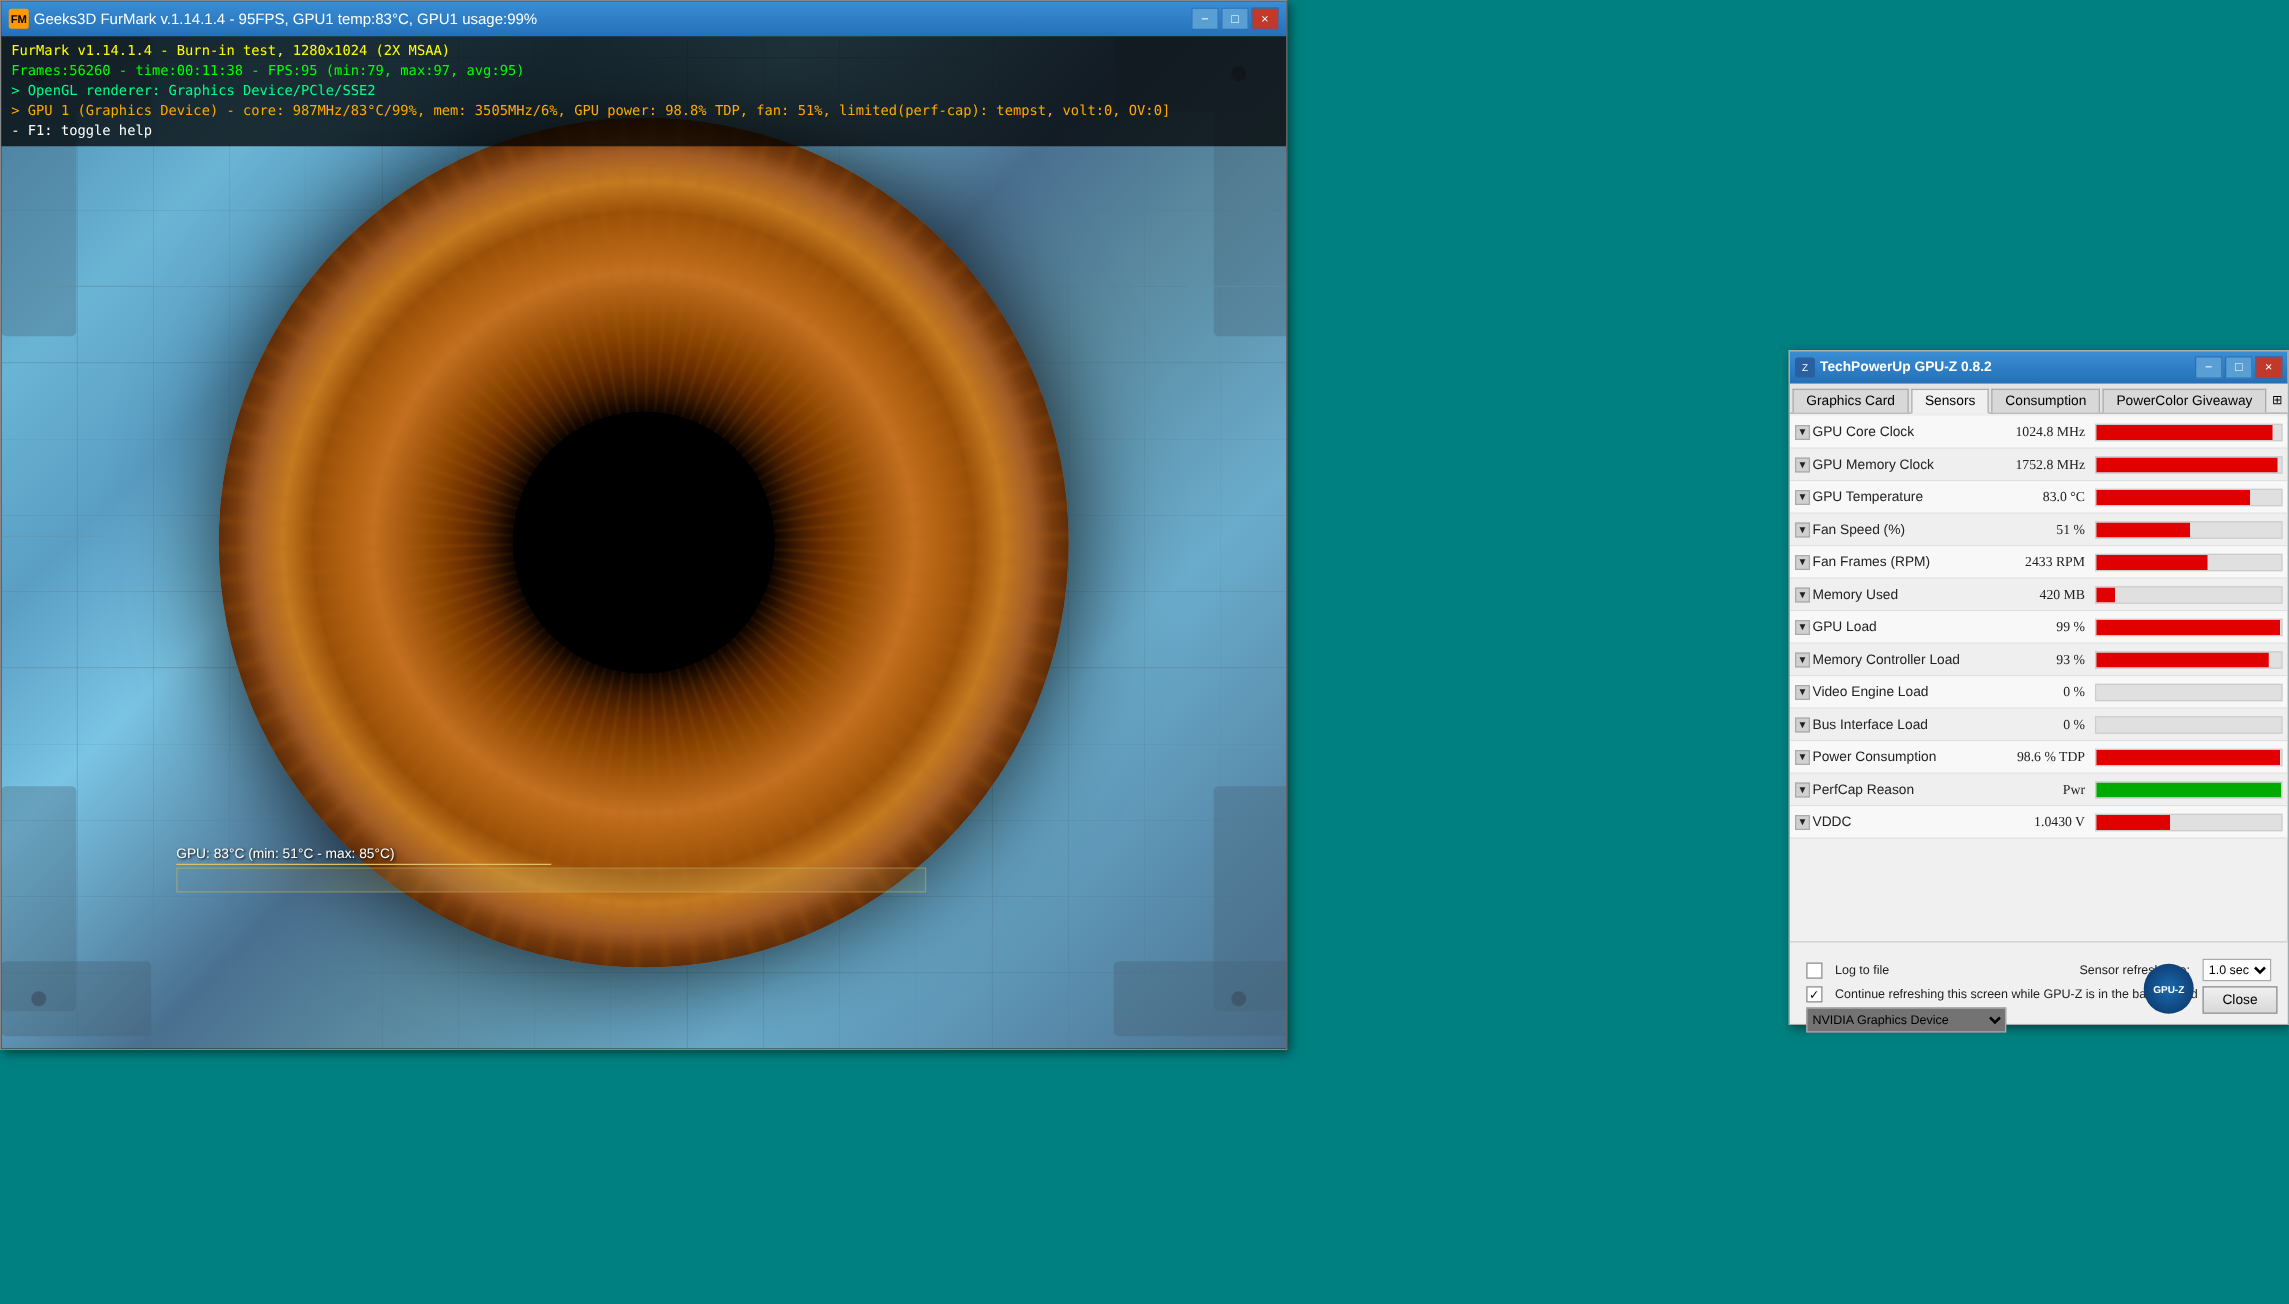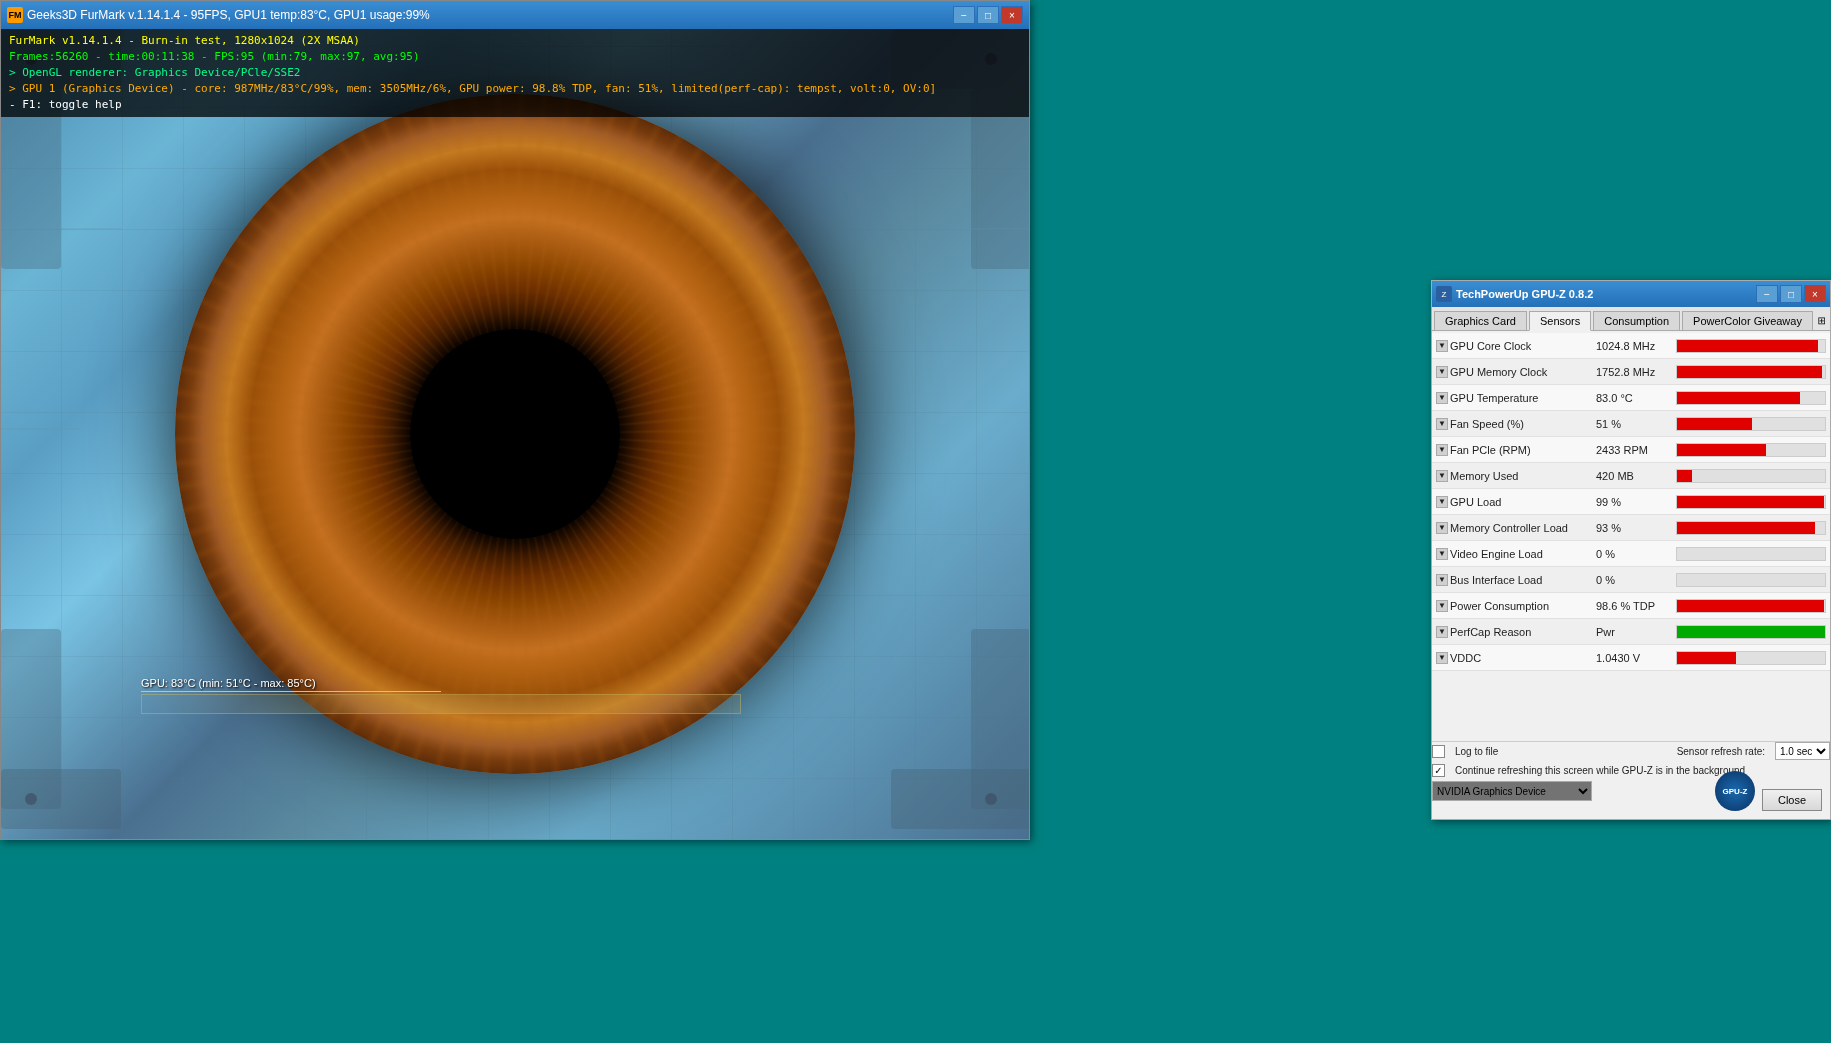--- a/index.html
+++ b/index.html
@@ -252,42 +252,44 @@
       width: 12px; height: 12px;
       background: #d0d0d0;
       border: 1px solid #aaa;
       display: flex; align-items: center; justify-content: center;
       font-size: 8px; cursor: pointer;
     }
     .sensor-value {
       width: 80px;
       font-size: 11px;
       color: #222;
-      padding-right: 20px;
+      text-align: right;
+      padding-right: 8px;
+      font-family: Liberation Serif, serif;
     }
     .sensor-bar-container {
       flex: 1;
       height: 14px;
       background: #e0e0e0;
       border: 1px solid #ccc;
       overflow: hidden;
     }
     .sensor-bar {
       height: 100%;
       background: #e00000;
     }
     .sensor-bar.green { background: #00aa00; }
 
     .gpuz-bottom {
       position: absolute;
       bottom: 0; left: 0; right: 0;
-      height: 78px;
+      height: 66px;
       background: #f0f0f0;
       border-top: 1px solid #ccc;
-      padding: 0;
+      padding: 13px;
     }
     .gpuz-bottom-row1 {
       display: flex;
       align-items: center;
       gap: 10px;
       margin-bottom: 4px;
     }
     .gpuz-checkbox {
       width: 13px; height: 13px;
       border: 1px solid #888;
@@ -458,21 +460,21 @@
           <span>Fan Speed (%)</span>
         </div>
         <div class="sensor-value">51 %</div>
         <div class="sensor-bar-container">
           <div class="sensor-bar" style="width: 51%;"></div>
         </div>
       </div>
       <div class="sensor-row">
         <div class="sensor-name">
           <div class="sensor-dropdown">▼</div>
-          <span>Fan PCle (RPM)</span>
+          <span>Fan Frames (RPM)</span>
         </div>
         <div class="sensor-value">2433 RPM</div>
         <div class="sensor-bar-container">
           <div class="sensor-bar" style="width: 60%;"></div>
         </div>
       </div>
       <div class="sensor-row">
         <div class="sensor-name">
           <div class="sensor-dropdown">▼</div>
           <span>Memory Used</span>

